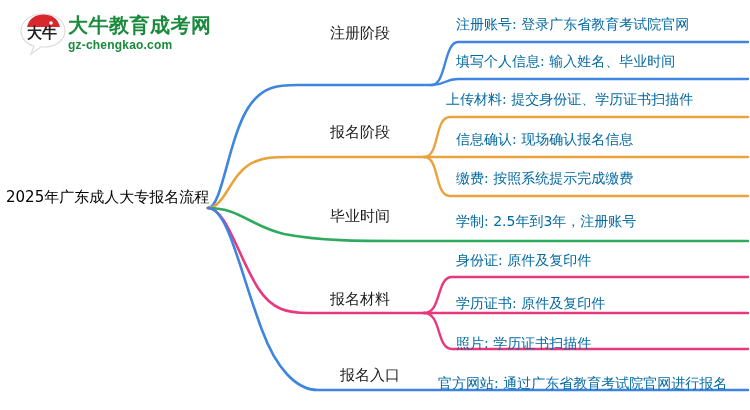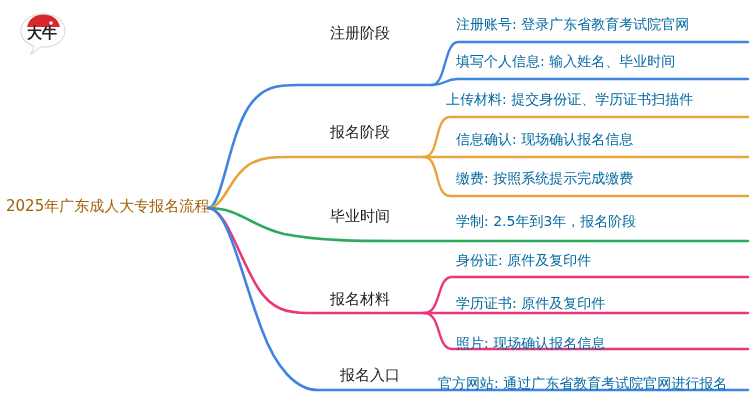--- a/index.html
+++ b/index.html
@@ -26,22 +26,22 @@
     font-family:"DejaVu Sans","Liberation Sans",sans-serif;
   }
   .logo-sub{
     font-size:12px;font-weight:bold;color:#1a8a3c;margin-top:4px;letter-spacing:0.2px;
     font-family:"Liberation Sans",sans-serif;
   }
 
   
   .center-topic{
     position:absolute;
-    left:6px;top:197px;
-    font-size:15px;color:#a16207;
+    left:6px;top:188px;
+    font-size:15px;color:#000000;
     white-space:nowrap;
     font-family:"DejaVu Sans","Liberation Sans",sans-serif;
   }
 
   
   .branch-label{
     position:absolute;
     font-size:15px;color:#1b1b1b;
     white-space:nowrap;
     font-family:"DejaVu Sans","Liberation Sans",sans-serif;
@@ -61,20 +61,24 @@
 
 <div class="logo-wrap">
   <div class="logo-mark">
     <svg width="50" height="46" viewBox="0 0 50 46">
       <path d="M25 4 C11 4 3 12 3 21 C3 28 8 34 16 36 L13 44 L23 36.8 C24 36.9 24.5 37 25 37 C39 37 47 29.5 47 21 C47 12 39 4 25 4 Z" fill="#ffffff" stroke="#dcdcdc" stroke-width="1.2"></path>
       <path d="M9 17 C11 8 18 4.5 25.5 4.5 C33 4.5 40 8 42 17 Z" fill="#d9272e"></path>
       <circle cx="33" cy="13" r="4.2" fill="#d9272e"></circle>
       <circle cx="33" cy="13" r="1.8" fill="#ffffff"></circle>
       <text x="24" y="28" font-size="15" font-weight="bold" fill="#222222" text-anchor="middle" font-family="DejaVu Sans, sans-serif">大牛</text>
     </svg>
+  </div>
+  <div class="logo-text">
+    <div class="logo-title">大牛教育成考网</div>
+    <div class="logo-sub">gz-chengkao.com</div>
   </div>
 </div>
 
 <svg id="root-canvas" viewBox="0 0 750 410" fill="none">
 
   <path d="M208 208 C 222 208 228 140 248 108 C 262 86 278 85 298 85 L 432 85" stroke="#3d85e0" stroke-width="2.6" fill="none" stroke-linecap="round"></path>
 
   <path d="M432 85 C 446 85 444 42 458 42 L 748 42" stroke="#3d85e0" stroke-width="2.4" fill="none" stroke-linecap="round"></path>
 
   <path d="M432 85 C 446 85 444 79 458 79 L 748 79" stroke="#3d85e0" stroke-width="2.4" fill="none" stroke-linecap="round"></path>
@@ -109,21 +113,21 @@
 <div class="leaf-label" style="left:456px;top:16px;">注册账号: 登录广东省教育考试院官网</div>
 
 <div class="leaf-label" style="left:456px;top:53px;">填写个人信息: 输入姓名、毕业时间</div>
 
 <div class="leaf-label" style="left:446px;top:91px;">上传材料: 提交身份证、学历证书扫描件</div>
 
 <div class="leaf-label" style="left:456px;top:131px;">信息确认: 现场确认报名信息</div>
 
 <div class="leaf-label" style="left:456px;top:170px;">缴费: 按照系统提示完成缴费</div>
 
-<div class="leaf-label" style="left:456px;top:213px;">学制: 2.5年到3年，报名阶段</div>
+<div class="leaf-label" style="left:456px;top:213px;">学制: 2.5年到3年，注册账号</div>
 
 <div class="leaf-label" style="left:456px;top:252px;">身份证: 原件及复印件</div>
 
 <div class="leaf-label" style="left:456px;top:295px;">学历证书: 原件及复印件</div>
 
-<div class="leaf-label" style="left:456px;top:335px;">照片: 现场确认报名信息</div>
+<div class="leaf-label" style="left:456px;top:335px;">照片: 学历证书扫描件</div>
 
 <div class="leaf-label" style="left:438px;top:375px;">官方网站: 通过广东省教育考试院官网进行报名</div>
 
 </body></html>

